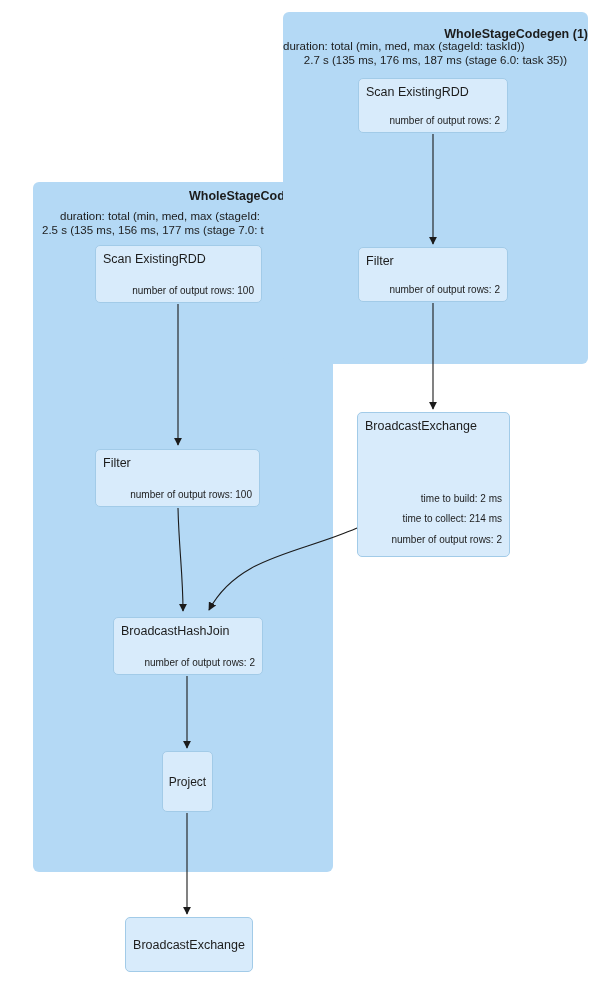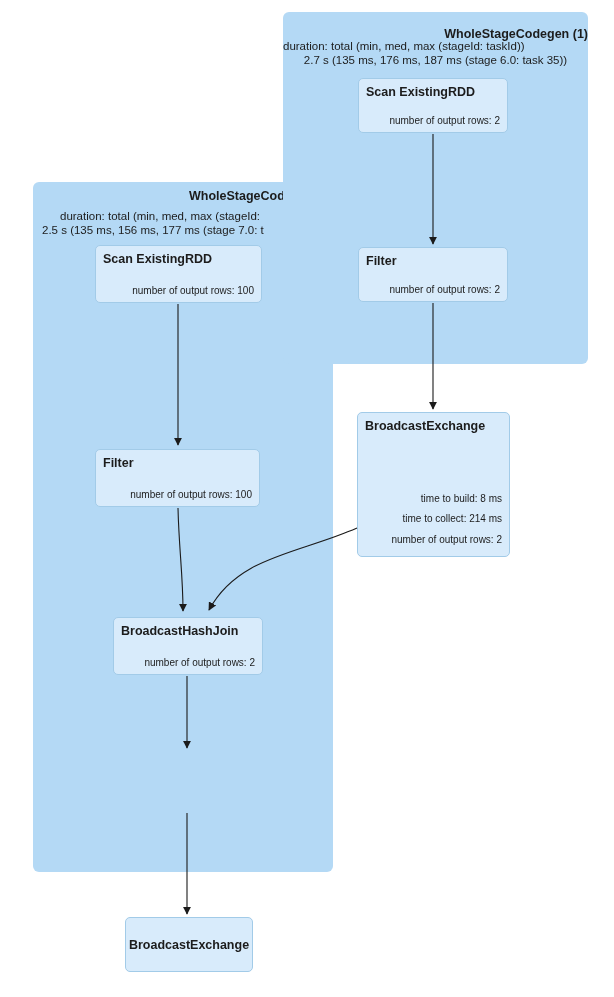--- a/index.html
+++ b/index.html
@@ -47,21 +47,21 @@
     background: var(--node-fill, #d8ebfb);
     border: 1px solid var(--node-border, #a2cbe8);
     border-radius: 5px;
     padding: 6px 7px;
     display: flex;
     flex-direction: column;
     justify-content: space-between;
   }
   .node-title {
     font-size: 12.5px;
-    font-weight: bold;
+    font-weight: normal;
     white-space: nowrap;
     color: var(--text, #1c1c1c);
   }
   .node-metric {
     font-size: 10px;
     white-space: nowrap;
     color: var(--text, #1c1c1c);
     text-align: right;
   }
   .metrics-block .node-metric { line-height: 20.5px; }
@@ -115,31 +115,34 @@
   </div>
 
   <div class="node" style="left:95px; top:449px; width:165px; height:58px;">
     <div class="node-title">Filter</div>
     <div class="node-metric">number of output rows: 100</div>
   </div>
 
   <div class="node" style="left:357px; top:412px; width:153px; height:145px;">
     <div class="node-title">BroadcastExchange</div>
     <div class="metrics-block">
-      <div class="node-metric">time to build: 8 ms</div>
+      <div class="node-metric">time to build: 2 ms</div>
       <div class="node-metric">time to collect: 214 ms</div>
       <div class="node-metric">number of output rows: 2</div>
     </div>
   </div>
 
   <div class="node" style="left:113px; top:617px; width:150px; height:58px;">
     <div class="node-title">BroadcastHashJoin</div>
     <div class="node-metric">number of output rows: 2</div>
   </div>
 
+  <div class="node center" style="left:162px; top:751px; width:51px; height:61px;">
+    <div class="node-title" style="font-size:12px;">Project</div>
+  </div>
 
   <div class="node center" style="left:125px; top:917px; width:128px; height:55px;">
     <div class="node-title">BroadcastExchange</div>
   </div>
 
   <svg class="edges" width="614" height="997">
     <defs>
       <marker id="arrow" viewBox="0 0 10 10" refX="9" refY="5" markerWidth="7.5" markerHeight="7.5" orient="auto-start-reverse">
         <path d="M0,0 L10,5 L0,10 z" fill="#1b1b1b"></path>
       </marker>

